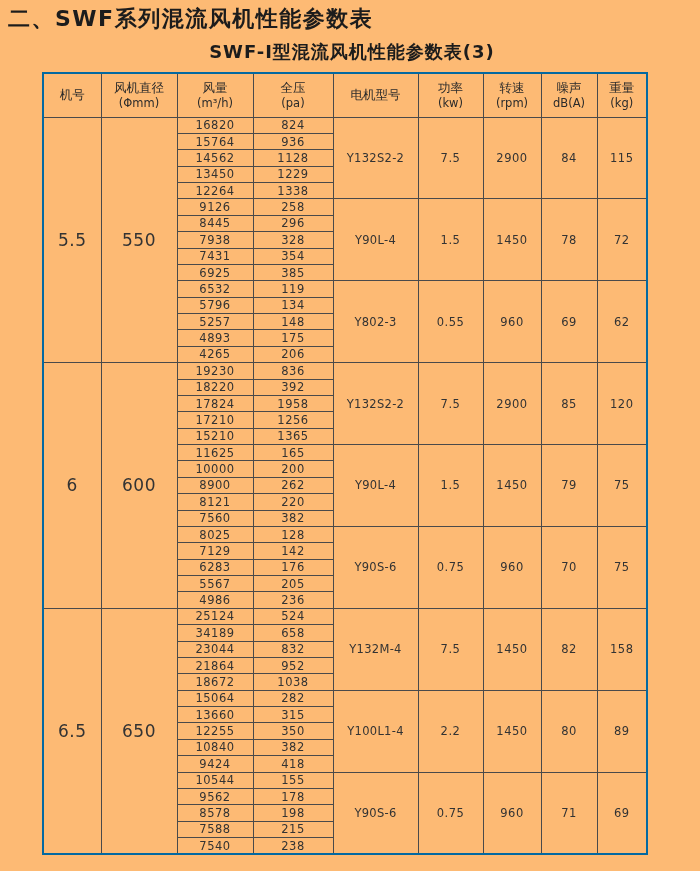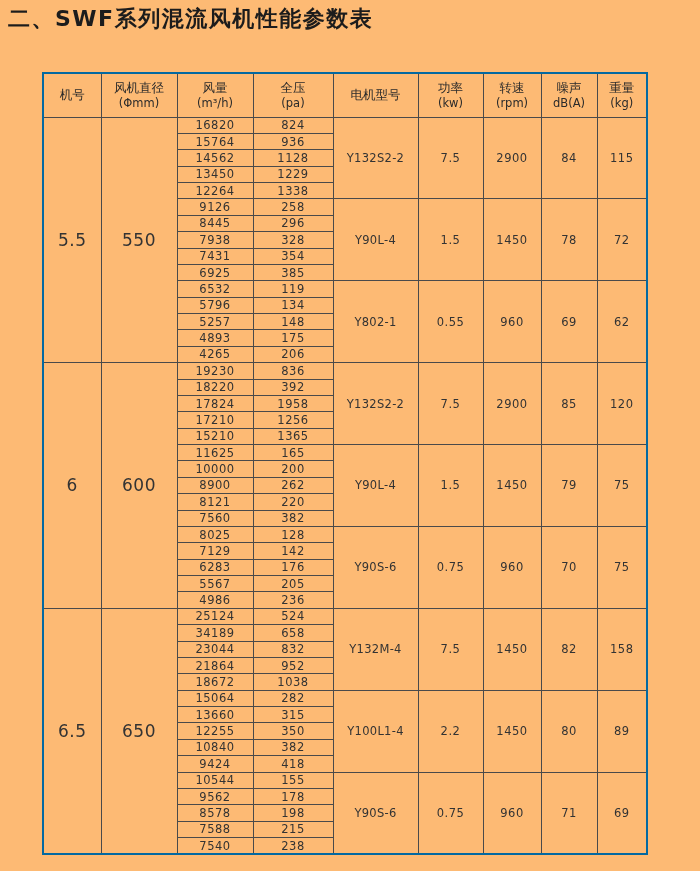--- a/index.html
+++ b/index.html
@@ -74,20 +74,21 @@
   td.cell-model-no, td.cell-diameter { font-size: 17px; }
   td.cell-motor-model { letter-spacing: 0.3px; }
 </style>
 </head>
 <body>
 
 <div class="page">
 
   <h1 class="page-title">二、SWF系列混流风机性能参数表</h1>
 
+  <h2 class="table-subtitle">SWF-I型混流风机性能参数表(3)</h2>
 
   <table class="perf">
     <colgroup>
       <col style="width:58px">
       <col style="width:76px">
       <col style="width:76px">
       <col style="width:80px">
       <col style="width:85px">
       <col style="width:65px">
       <col style="width:58px">
@@ -183,21 +184,21 @@
           <td class="cell-flow">7431</td>
           <td class="cell-pressure">354</td>
         </tr>
         <tr>
           <td class="cell-flow">6925</td>
           <td class="cell-pressure">385</td>
         </tr>
         <tr>
           <td class="cell-flow">6532</td>
           <td class="cell-pressure">119</td>
-          <td rowspan="5" class="cell-motor-model">Y802-1</td>
+          <td rowspan="5" class="cell-motor-model">Y802-3</td>
           <td rowspan="5" class="cell-power">0.55</td>
           <td rowspan="5" class="cell-speed">960</td>
           <td rowspan="5" class="cell-noise">69</td>
           <td rowspan="5" class="cell-weight">62</td>
         </tr>
         <tr>
           <td class="cell-flow">5796</td>
           <td class="cell-pressure">134</td>
         </tr>
         <tr>

